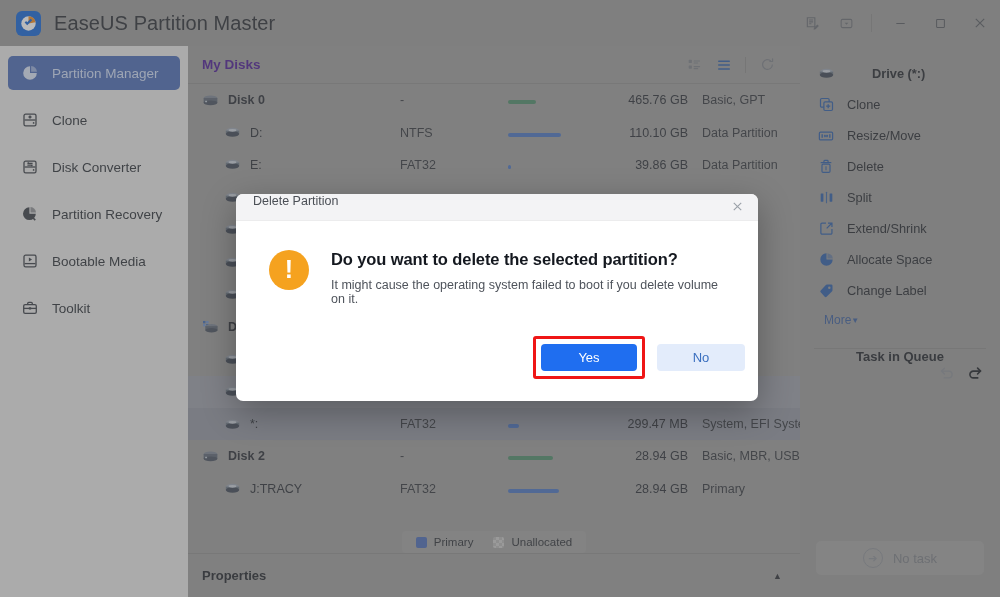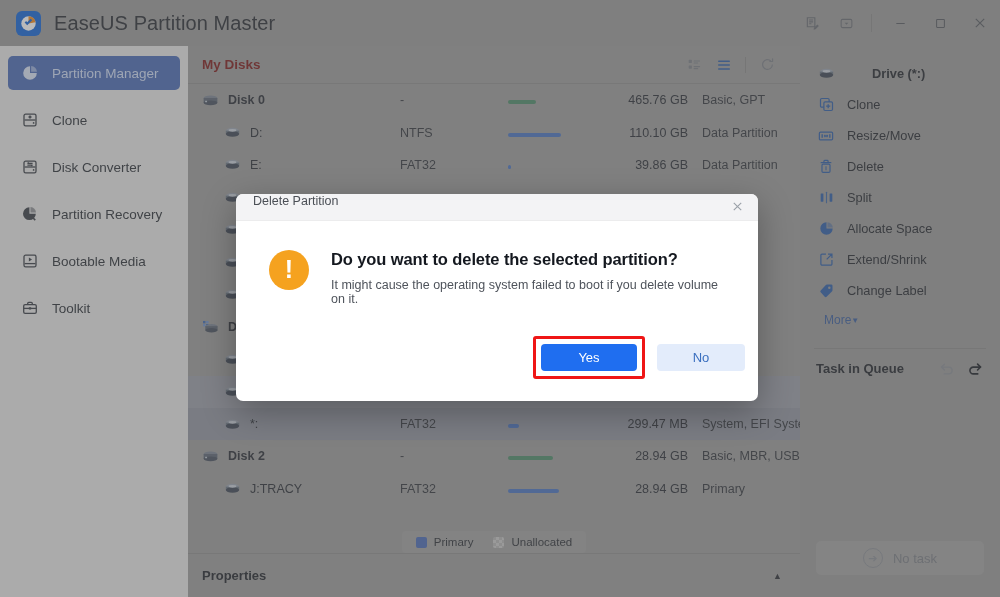--- a/index.html
+++ b/index.html
@@ -88,21 +88,21 @@
   #main {
     position: absolute; top: 46px; left: 188px; width: 612px; height: 551px;
     background: #9c9c9c;
     z-index: 5;
   }
   #disks-header {
     height: 38px; display: flex; align-items: center;
     padding: 0 18px 0 14px;
     border-bottom: 1px solid #8e8e8e;
   }
-  #disks-title { font-size: 13.5px; font-weight: bold; color: #7f1d1d; }
+  #disks-title { font-size: 13.5px; font-weight: bold; color: #4c1d95; }
   #disks-tools { margin-left: auto; display: flex; align-items: center; }
   .dt-btn { width: 30px; height: 26px; display: flex; align-items: center; justify-content: center; }
   .dt-sep { width: 1px; height: 16px; background: #8a8a8a; margin: 0 6px; }
 
   #disk-list { position: relative; }
   .row {
     height: 32.4px; display: flex; align-items: center;
     font-size: 12.5px; color: #2c3038;
     padding-left: 14px;
   }
@@ -180,20 +180,21 @@
   #more-row {
     height: 28px; display: flex; align-items: center;
     padding-left: 24px; font-size: 12px; color: #3c5f9e;
   }
   #queue-sep {
     margin: 14px 14px 0 14px; height: 1px; background: #8c8c8c;
   }
   #queue-head {
     height: 38px; display: flex; align-items: center;
     padding: 0 16px 0 16px;
+    flex-direction: column;
   }
   #queue-title { font-size: 13px; font-weight: bold; color: #23272e; }
   #queue-actions { margin-left: auto; display: flex; align-items: center; gap: 12px; }
   #no-task-btn {
     position: absolute; left: 16px; bottom: 22px; width: 168px; height: 34px;
     background: #a2a2a2; border-radius: 5px;
     display: flex; align-items: center; justify-content: center; gap: 10px;
     color: #7b7f86; font-size: 13px;
   }
   .circ-arrow {
@@ -685,35 +686,35 @@
             <svg width="15" height="15" viewBox="0 0 16 16" fill="currentColor">
               <rect x="1.8" y="3.6" width="2.9" height="8.8" rx=".5"></rect>
               <rect x="11.3" y="3.6" width="2.9" height="8.8" rx=".5"></rect>
               <rect x="7.4" y="1.9" width="1.2" height="12.2" rx=".6" opacity=".85"></rect>
             </svg>
           </span>
           <span class="act-lbl">Split</span>
         </div>
         <div class="act-item">
           <span class="act-ico">
+            <svg width="15" height="15" viewBox="0 0 16 16" fill="none" stroke="currentColor" stroke-width="1.3">
+              <path d="M7.4 2.2H3.2a1.2 1.2 0 0 0-1.2 1.2v9.4a1.2 1.2 0 0 0 1.2 1.2h9.4a1.2 1.2 0 0 0 1.2-1.2V8.6"></path>
+              <path d="M9.6 2.2h4.2v4.2M13.6 2.4L8.2 7.8"></path>
+            </svg>
+          </span>
+          <span class="act-lbl">Extend/Shrink</span>
+        </div>
+        <div class="act-item">
+          <span class="act-ico">
             <svg width="15" height="15" viewBox="0 0 16 16" fill="currentColor">
               <path d="M8 1.4a6.6 6.6 0 1 0 6.6 6.6H8z"></path>
               <path d="M9 1.2v5.8h5.8A6.6 6.6 0 0 0 9 1.2z" opacity=".45"></path>
             </svg>
           </span>
           <span class="act-lbl">Allocate Space</span>
-        </div>
-        <div class="act-item">
-          <span class="act-ico">
-            <svg width="15" height="15" viewBox="0 0 16 16" fill="none" stroke="currentColor" stroke-width="1.3">
-              <path d="M7.4 2.2H3.2a1.2 1.2 0 0 0-1.2 1.2v9.4a1.2 1.2 0 0 0 1.2 1.2h9.4a1.2 1.2 0 0 0 1.2-1.2V8.6"></path>
-              <path d="M9.6 2.2h4.2v4.2M13.6 2.4L8.2 7.8"></path>
-            </svg>
-          </span>
-          <span class="act-lbl">Extend/Shrink</span>
         </div>
         <div class="act-item">
           <span class="act-ico">
             <svg width="15" height="15" viewBox="0 0 16 16" fill="currentColor">
               <path d="M8.3 1.6H13a1.4 1.4 0 0 1 1.4 1.4v4.7a1.4 1.4 0 0 1-.41.99l-5.9 5.9a1.4 1.4 0 0 1-1.98 0L1.8 9.9a1.4 1.4 0 0 1 0-1.98l5.5-5.9a1.4 1.4 0 0 1 1-.42z"></path>
               <circle cx="11" cy="5" r="1.35" fill="#9a9a9a"></circle>
             </svg>
           </span>
           <span class="act-lbl">Change Label</span>
         </div>

